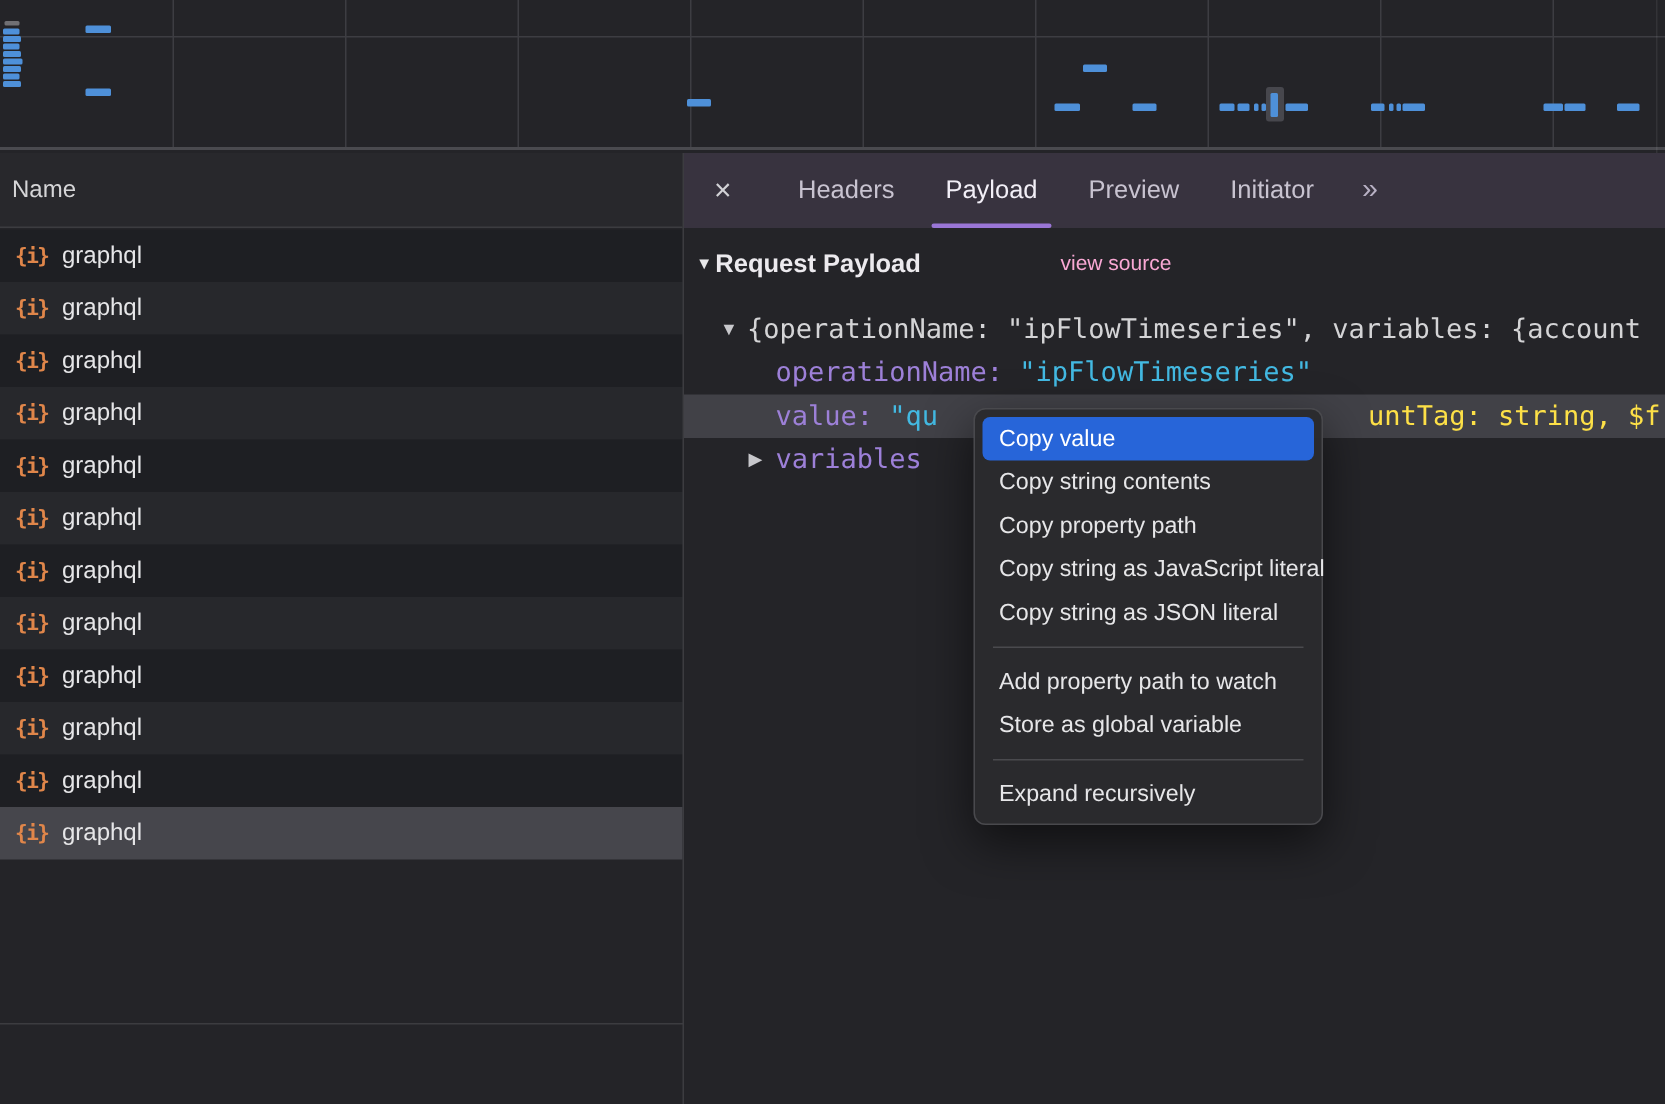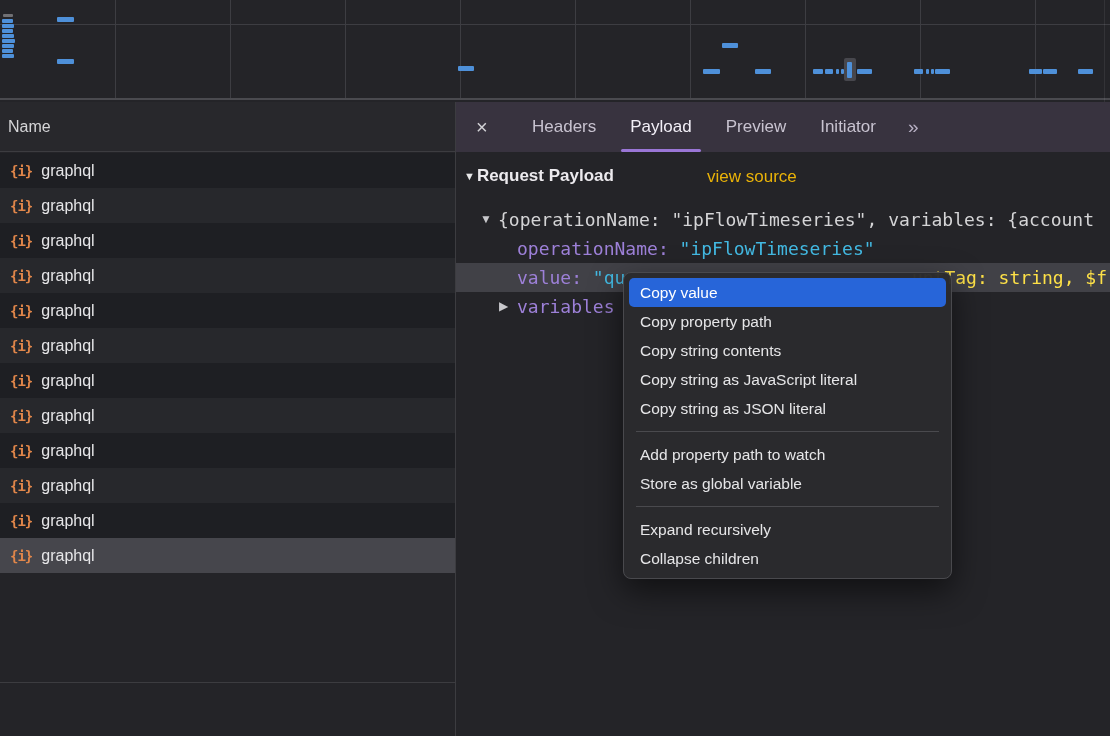--- a/index.html
+++ b/index.html
@@ -42,35 +42,35 @@
   .tab-bar{position:absolute;left:0;top:0;width:654px;height:50px;background:#38333f;display:flex;align-items:center;}
   .close-btn{color:#d2d2d6;font-size:20px;margin-left:20px;width:22px;cursor:default;}
   .tab{position:relative;color:#c8c3d0;font-size:17px;margin-left:34px;height:50px;display:flex;align-items:center;white-space:nowrap;cursor:default;}
   .tab.selected{color:#f2eff7;}
   .tab.selected::after{content:"";position:absolute;left:-9px;right:-9px;bottom:0;height:3px;background:#9a76d6;border-radius:2px;}
   .chevron{color:#b8b1c4;font-size:19px;margin-left:32px;letter-spacing:-2px;cursor:default;}
 
   .payload-header{position:absolute;left:8px;top:64px;display:flex;align-items:center;}
   .ph-arrow{color:#e8e8ea;font-size:11px;margin-right:2px;}
   .ph-title{color:#eceaee;font-size:17px;font-weight:bold;text-align:right;}
-  .view-source{position:absolute;left:251px;top:65px;color:#eab308;font-size:17px;cursor:default;}
+  .view-source{position:absolute;left:251px;top:65px;color:#f9a8d4;font-size:14px;cursor:default;}
 
   .tree{position:absolute;left:0;top:103px;width:654px;font-family:"DejaVu Sans Mono",monospace;font-size:18px;}
   .tree-row{position:relative;height:29px;line-height:29px;white-space:pre;overflow:hidden;}
   .tree-row.selected{background:#414147;}
   .t-arrow{position:absolute;font-size:12px;color:#c8c8cc;font-family:"Liberation Sans",sans-serif;top:0;}
   .t-text{position:absolute;top:0;}
   .t-key{color:#9d80d8;}
   .t-val{color:#43b9e2;}
   .t-plain{color:#d4d4d6;}
   .t-rfrag{position:absolute;right:3px;top:0;color:#43b9e2;}
 
   
   .context-menu{
-    position:absolute;left:623px;top:272px;width:329px;box-sizing:border-box;
+    position:absolute;left:649px;top:272px;width:233px;box-sizing:border-box;
     background:rgba(42,42,45,0.97);border:1px solid #49494d;border-radius:8px;
     box-shadow:0 12px 32px rgba(0,0,0,0.55);padding:5px 0;z-index:10;
   }
   .menu-item{height:29px;line-height:29px;margin:0 5px;padding:0 11px;border-radius:5px;color:#e6e6e8;font-size:15.5px;white-space:nowrap;cursor:default;}
   .menu-item.highlighted{background:#2765d9;color:#ffffff;}
   .menu-sep{height:1px;background:#4a4a4e;margin:8px 12px;}
 </style>
 </head>
 <body>
 
@@ -202,25 +202,24 @@
     <div class="tree">
         <div class="tree-row"><span class="t-arrow" style="left: 24px;">▼</span><span class="t-text" style="left: 42px;"><span class="t-plain">{operationName: "ipFlowTimeseries", variables: {account</span></span></div>
         <div class="tree-row"><span class="t-text" style="left: 61px;"><span class="t-key" style="color: rgb(157, 128, 216);">operationName: </span><span class="t-val" style="color: rgb(67, 185, 226);">"ipFlowTimeseries"</span></span></div>
         <div class="tree-row selected"><span class="t-text" style="left: 61px;"><span class="t-key" style="color: rgb(157, 128, 216);">value: </span><span class="t-val" style="color: rgb(67, 185, 226);">"qu</span></span><span class="t-rfrag" style="color: #fde047;">untTag: string, $f</span></div>
         <div class="tree-row"><span class="t-arrow" style="left: 43px;">▶</span><span class="t-text" style="left: 61px;"><span class="t-key" style="color: rgb(157, 128, 216);">variables</span></span></div>
       </div>
   </div>
 
   <div class="context-menu">
       <div class="menu-item highlighted" style="background: rgb(39, 101, 217);">Copy value</div>
+      <div class="menu-item">Copy string contents</div>
       <div class="menu-item">Copy property path</div>
-      <div class="menu-item">Copy string contents</div>
       <div class="menu-item">Copy string as JavaScript literal</div>
       <div class="menu-item">Copy string as JSON literal</div>
       <div class="menu-sep"></div>
       <div class="menu-item">Add property path to watch</div>
       <div class="menu-item">Store as global variable</div>
       <div class="menu-sep"></div>
       <div class="menu-item">Expand recursively</div>
-      <div class="menu-item">Collapse children</div>
     </div>
 
 </div>
 
 </body></html>

